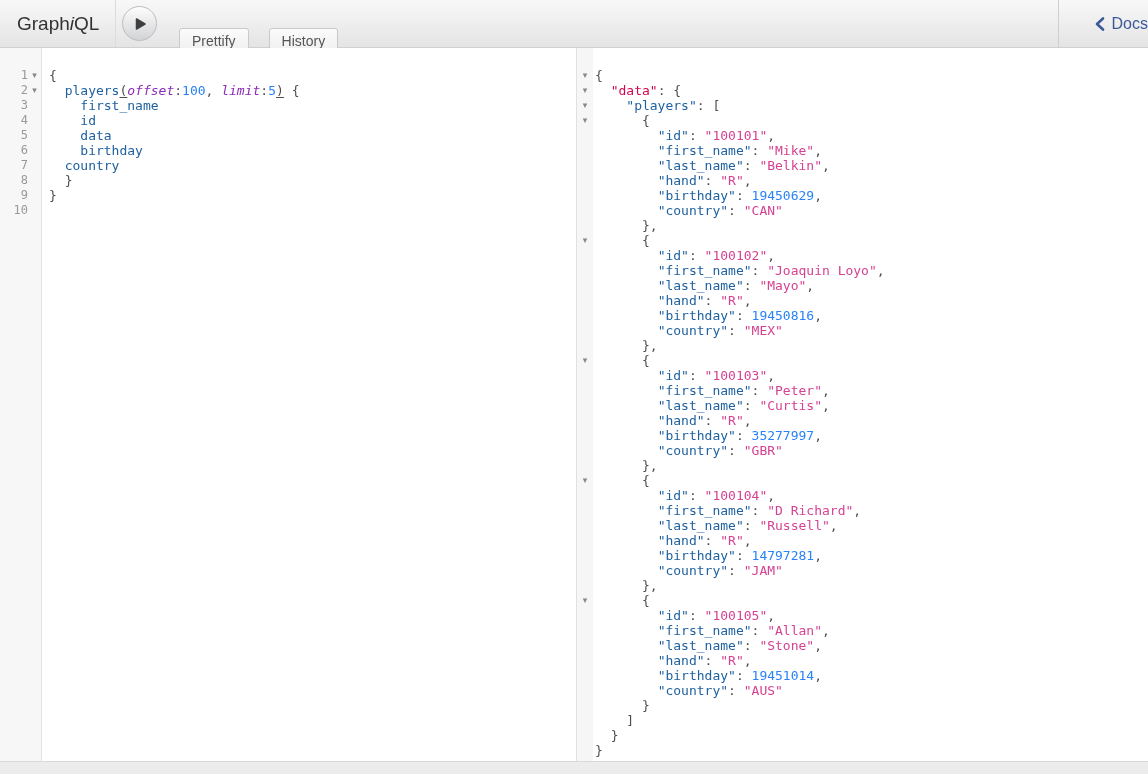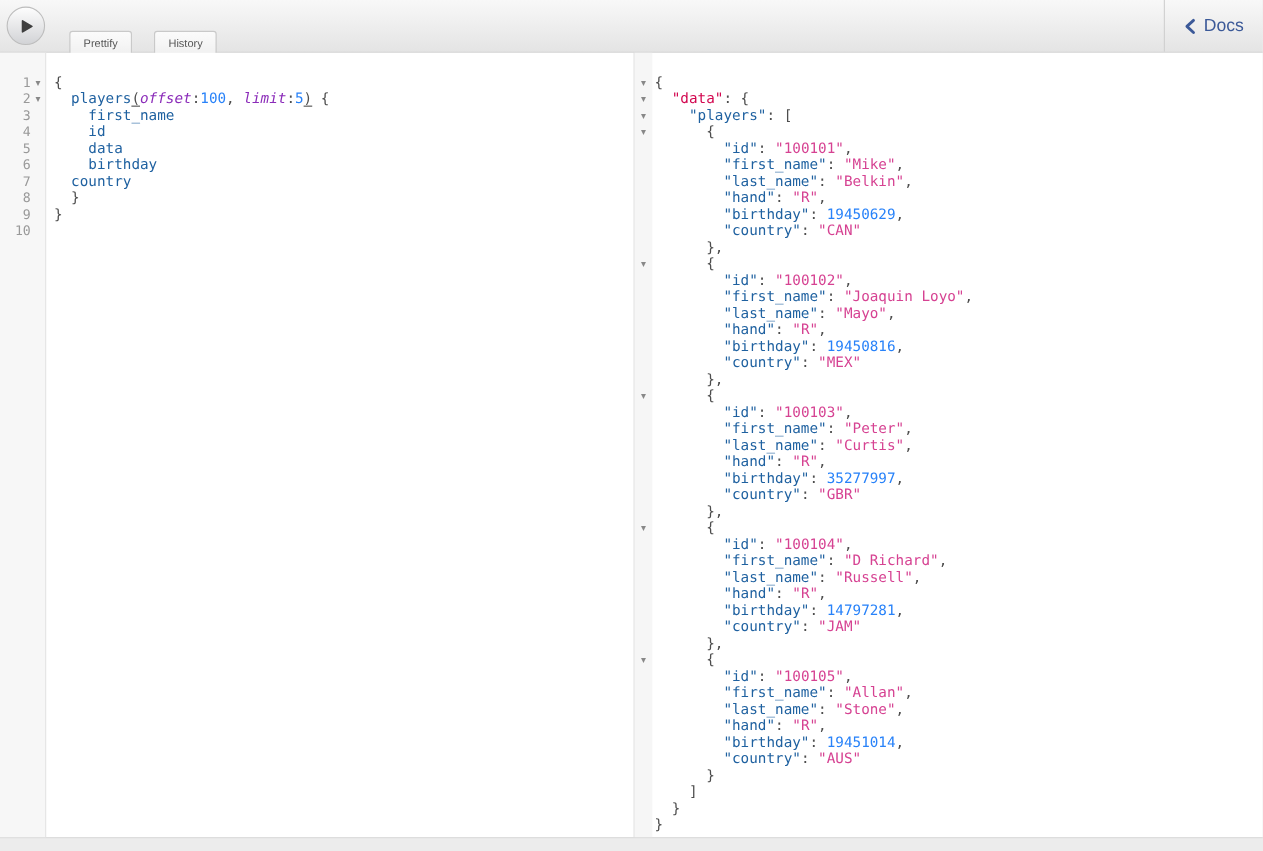--- a/index.html
+++ b/index.html
@@ -29,34 +29,34 @@
     width: 35px; height: 35px; border-radius: 50%;
     margin-left: 6px;
     background: linear-gradient(#fdfdfd, #d2d3d6);
     border: 1px solid #bdbdbd;
     display: flex; align-items: center; justify-content: center;
     cursor: pointer;
   }
   .tb-btn {
     margin-left: 22px;
     height: 25px; padding: 0 12px;
-    font-size: 10px; color: #555;
+    font-size: 14px; color: #555;
     font-family: "Liberation Sans", sans-serif;
     background: linear-gradient(#fbfbfb, #efefef);
     border: 1px solid #c9c9c9;
     border-radius: 3px;
     cursor: pointer;
     margin-top: 34px;
   }
   .tb-btn + .tb-btn { margin-left: 20px; }
   .docs-section {
     margin-left: auto;
     height: 100%; width: 90px;
     border-left: 1px solid #cfcfcf;
-    display: flex; align-items: center; justify-content: center;
+    display: flex; align-items: center; justify-content: flex-end;
     gap: 7px;
     color: var(--docs-link, #3B5998);
     font-size: 16px;
     cursor: pointer;
   }
 
   
   .panes { display: flex; height: 713px; }
   .query-pane { width: 576px; background: #fff; display: flex; }
   .result-pane { flex: 1; background: #fff; border-left: 1px solid #e0e0e0; display: flex; }
@@ -94,20 +94,23 @@
   .tk-def  { color: var(--def-key, #D2054E); }
   .tk-pun  { color: var(--punctuation, #4d4d4d); }
   .tk-ul   { text-decoration: underline; text-underline-offset: 2px; }
 
   .bottombar { height: 13px; background: #ececec; border-top: 1px solid #d9d9d9; }
 </style>
 </head>
 <body>
 
 <header class="topbar">
+  <div class="logo-section">
+    <div class="logo"><span>Graph</span><em>i</em><span>QL</span></div>
+  </div>
   <button class="execute-btn">
     <span style="display:flex">
       <svg width="16" height="16" viewBox="0 0 16 16">
           <path d="M4.5 3 L13 8 L4.5 13 Z" fill="#3f3f3f" stroke="#3f3f3f" stroke-width="1.5" stroke-linejoin="round"></path>
         </svg>
     </span>
   </button>
   <button class="tb-btn">Prettify</button>
   <button class="tb-btn">History</button>
   <div class="docs-section">

